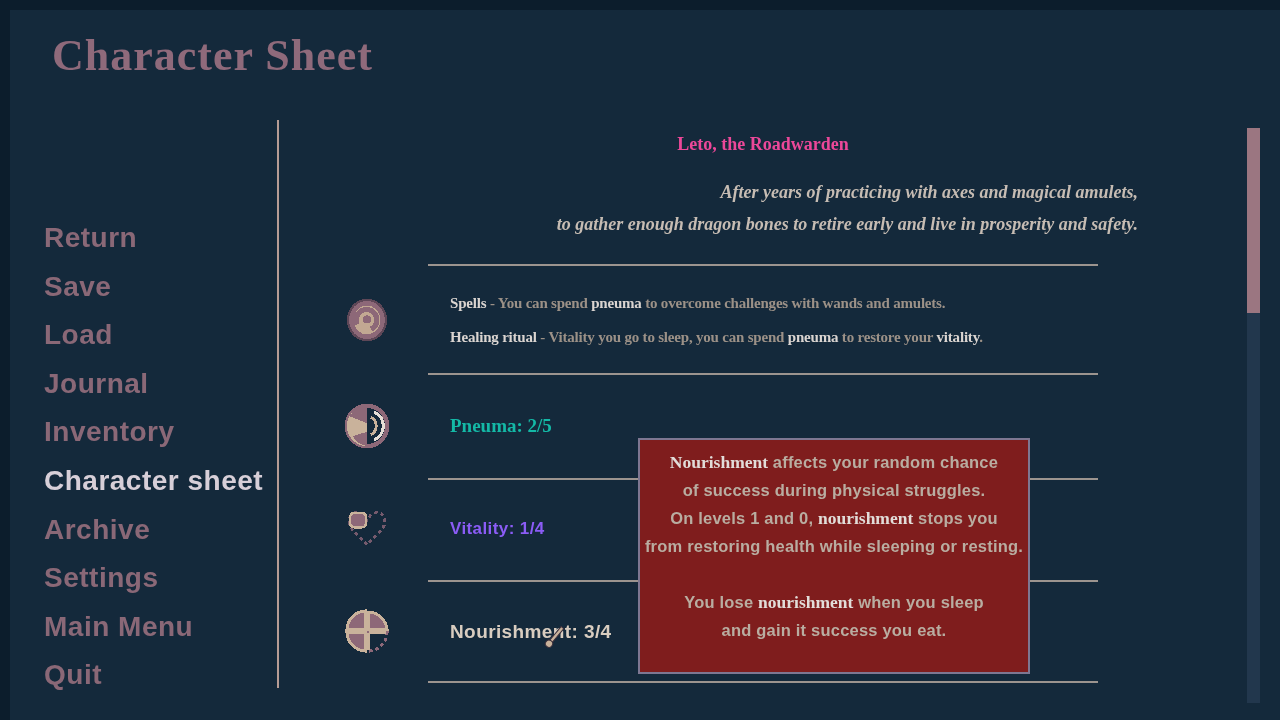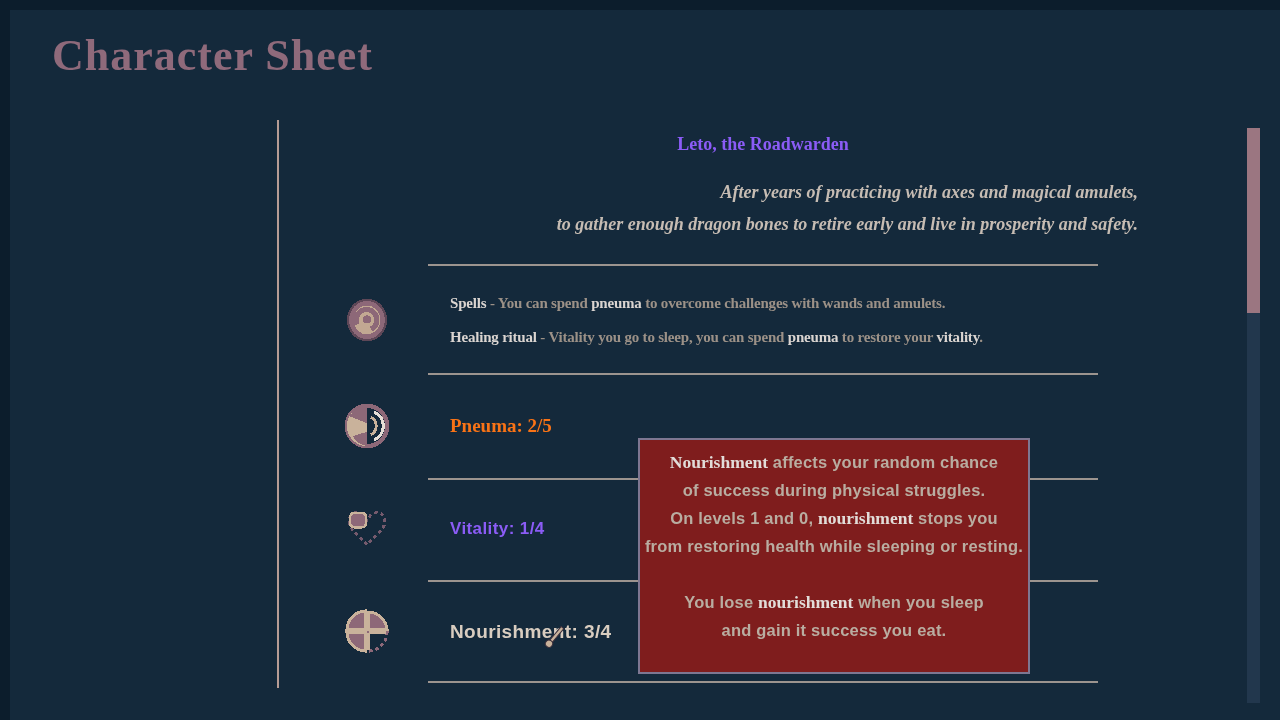--- a/index.html
+++ b/index.html
@@ -13,38 +13,38 @@
 
   
   .menu{position:absolute;left:44px;top:214px;display:flex;flex-direction:column;}
   .menu-item{height:48.6px;line-height:48.6px;font-size:28px;color:#8a6877;
              letter-spacing:.5px;cursor:pointer;white-space:nowrap;}
   .menu-item.active{color:#d7cfd8;}
   .v-divider{position:absolute;left:277px;top:120px;width:2px;height:568px;background:#b69c95;}
 
   
   .char-name{position:absolute;left:428px;top:134px;width:670px;text-align:center;
-             font-family:"Liberation Serif",serif;font-size:18px;color:#8b5cf6;}
+             font-family:"Liberation Serif",serif;font-size:18px;color:#ec4899;}
   .bio-line{position:absolute;left:388px;width:750px;text-align:right;
             font-family:"Liberation Serif",serif;font-style:italic;font-size:18px;color:#c6bcb3;}
   .bio-1{top:182px;} .bio-2{top:214px;}
 
   .rule{position:absolute;left:428px;width:670px;height:2px;background:#9c948f;}
   .rule-1{top:264px;} .rule-2{top:373px;} .rule-3{top:478px;} .rule-4{top:580px;} .rule-5{top:681px;}
 
   .stat-icon{position:absolute;left:344px;width:46px;height:46px;}
   .icon-spells{top:297px;} .icon-pneuma{top:403px;} .icon-vitality{top:505px;} .icon-nourishment{top:608px;}
 
   .abilities{position:absolute;left:450px;top:286px;width:660px;line-height:34px;
              font-family:"Liberation Serif",serif;font-size:15px;letter-spacing:-0.2px;}
   .abilities .em{color:#dbd5d1;}
   .abilities .dim{color:#9c9187;}
 
   .stat-label{position:absolute;left:450px;white-space:nowrap;}
-  .label-pneuma{top:415px;font-family:"Liberation Serif",serif;font-size:19px;color:#f97316;}
+  .label-pneuma{top:415px;font-family:"Liberation Serif",serif;font-size:19px;color:#14b8a6;}
   .label-vitality{top:519px;font-size:17px;color:#8b5cf6;letter-spacing:.4px;}
   .label-nourishment{top:621px;font-size:19px;color:#d9cdc0;letter-spacing:.4px;}
 
   
   .tooltip{position:absolute;left:638px;top:438px;width:392px;height:236px;box-sizing:border-box;
            background:#7f1d1d;border:2px solid #7e7792;z-index:5;padding-top:8px;}
   .tooltip-line{min-height:28px;line-height:28px;text-align:center;font-size:16.5px;}
   .tooltip .em{font-family:"Liberation Serif",serif;color:#e2ddd9;font-size:17.5px;}
   .tooltip .dim{color:#b9ada1;letter-spacing:.2px;}
 
@@ -56,20 +56,32 @@
 </style>
 </head>
 <body>
 
 <div class="screen">
   <div class="edge-top"></div>
   <div class="edge-left"></div>
 
   <div class="page-title">Character Sheet</div>
 
+  <nav class="menu">
+    <div class="menu-item">Return</div>
+    <div class="menu-item">Save</div>
+    <div class="menu-item">Load</div>
+    <div class="menu-item">Journal</div>
+    <div class="menu-item">Inventory</div>
+    <div class="menu-item active">Character sheet</div>
+    <div class="menu-item">Archive</div>
+    <div class="menu-item">Settings</div>
+    <div class="menu-item">Main Menu</div>
+    <div class="menu-item">Quit</div>
+  </nav>
 
   <div class="v-divider"></div>
 
   <main>
     <div class="char-name">Leto, the Roadwarden</div>
     <div class="bio-line bio-1">After years of practicing with axes and magical amulets,</div>
     <div class="bio-line bio-2">to gather enough dragon bones to retire early and live in prosperity and safety.</div>
 
     <div class="rule rule-1"></div>
     <div class="rule rule-2"></div>

